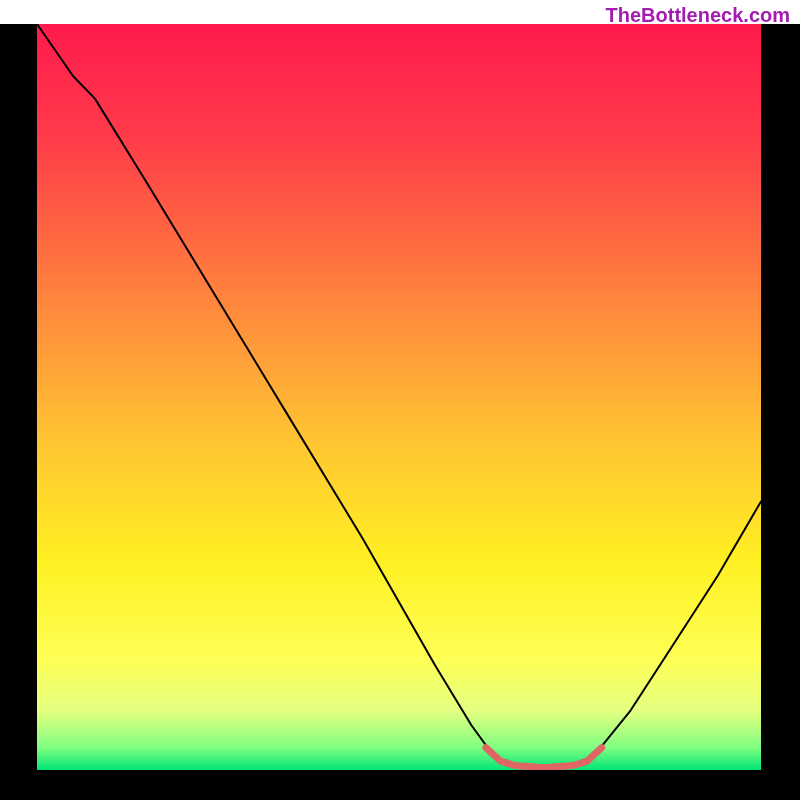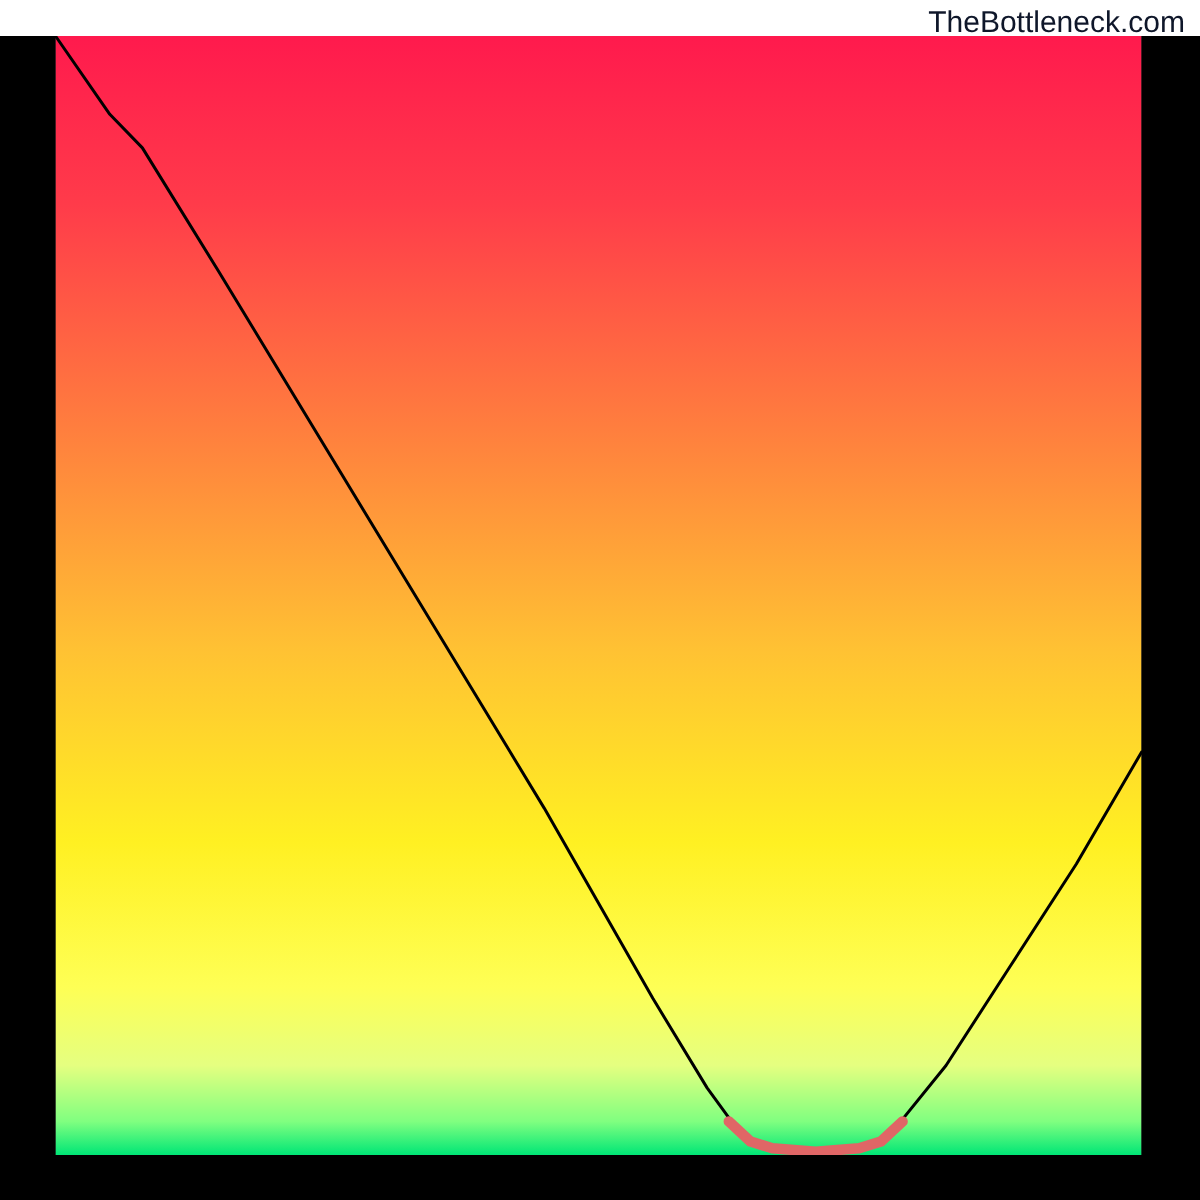--- a/index.html
+++ b/index.html
@@ -11,22 +11,22 @@
   .chart-container {
     width: 800px;
     height: 800px;
     position: relative;
   }
   .watermark {
     position: absolute;
     top: 4px;
     right: 10px;
     font-size: 20px;
-    font-weight: normal;
-    color: #0f172a;
+    font-weight: bold;
+    color: #a21caf;
     z-index: 10;
   }
   svg {
     display: block;
   }
 </style>
 </head>
 <body>
 
 <div class="chart-container">

